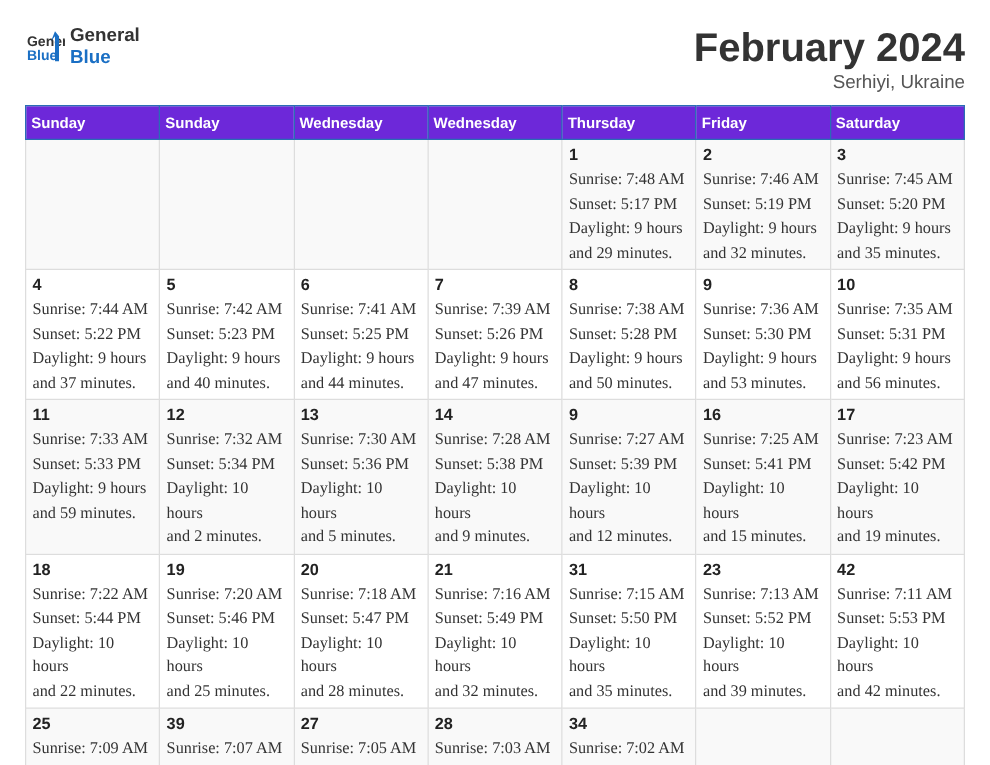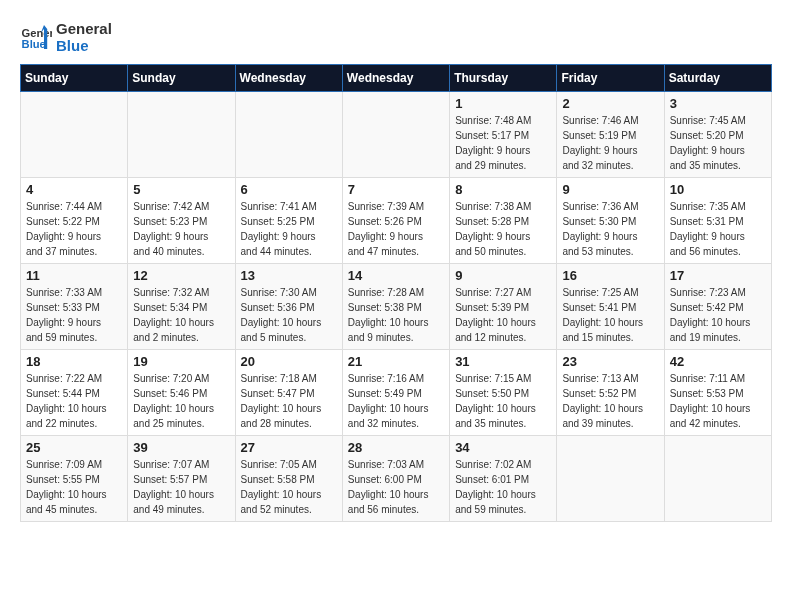--- a/index.html
+++ b/index.html
@@ -36,21 +36,21 @@
     .sub-title {
       font-size: 15px;
       color: #555;
     }
     table {
       width: 100%;
       border-collapse: collapse;
       font-size: 11px;
     }
     thead tr {
-      background-color: #0f172a;
+      background-color: #6d28d9;
       color: #fff;
     }
     thead th {
       padding: 6px 4px;
       text-align: left;
       font-size: 12px;
       font-weight: bold;
       border: 1px solid #2a6db5;
     }
     tbody tr {
@@ -65,22 +65,23 @@
     }
     .day-number {
       font-size: 13px;
       font-weight: bold;
       color: #222;
       display: block;
       margin-bottom: 2px;
     }
     .day-detail {
       color: #333;
-      font-size: 10px;
+      font-size: 13px;
       line-height: 1.5;
+      font-family: Liberation Serif, serif;
     }
     tbody tr:nth-child(odd) td {
       background-color: #f9f9f9;
     }
     tbody tr:nth-child(even) td {
       background-color: #fff;
     }
     .empty-cell {
       background-color: #f9f9f9;
     }
@@ -94,20 +95,22 @@
       <text x="2" y="20" font-size="14" font-weight="bold" fill="#333">General</text>
       <text x="2" y="34" font-size="14" font-weight="bold" fill="#1a6fc4">Blue</text>
       <polygon points="30,5 38,15 34,10 34,35 30,35 30,10 26,15" fill="#1a6fc4"></polygon>
     </svg>
     <div>
       <div style="font-size:15px;font-weight:bold;color:#333;">General</div>
       <div style="font-size:15px;font-weight:bold;color:#1a6fc4;">Blue</div>
     </div>
   </div>
   <div class="title-area">
+    <div class="main-title">February 2024</div>
+    <div class="sub-title">Serhiyi, Ukraine</div>
   </div>
 </div>
 
 <table>
   <thead>
     <tr>
       <th>Sunday</th>
       <th>Sunday</th>
       <th>Wednesday</th>
       <th>Wednesday</th>

